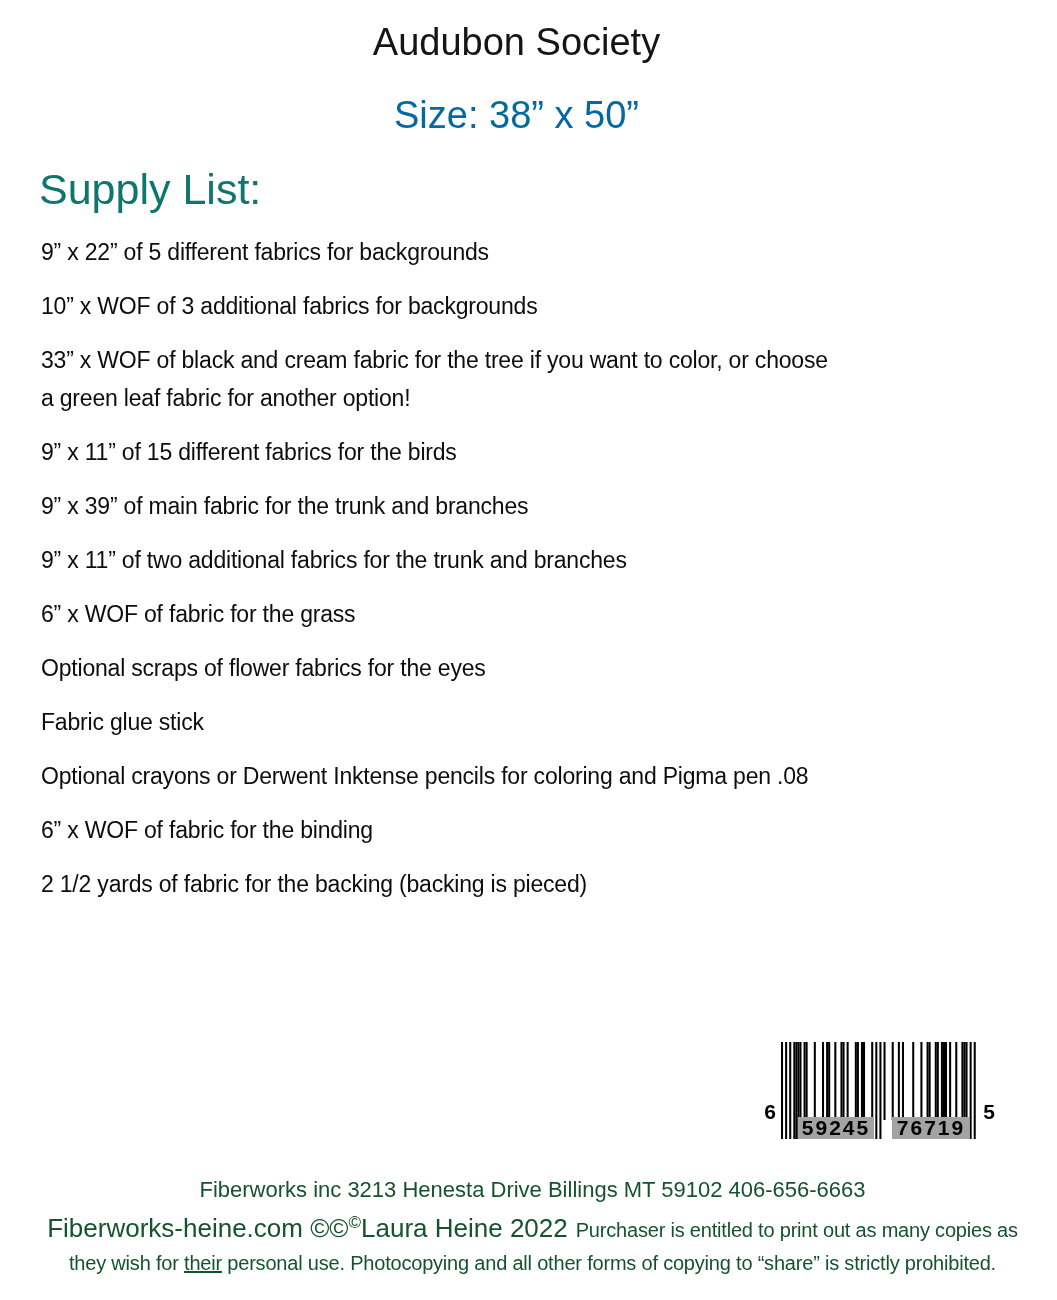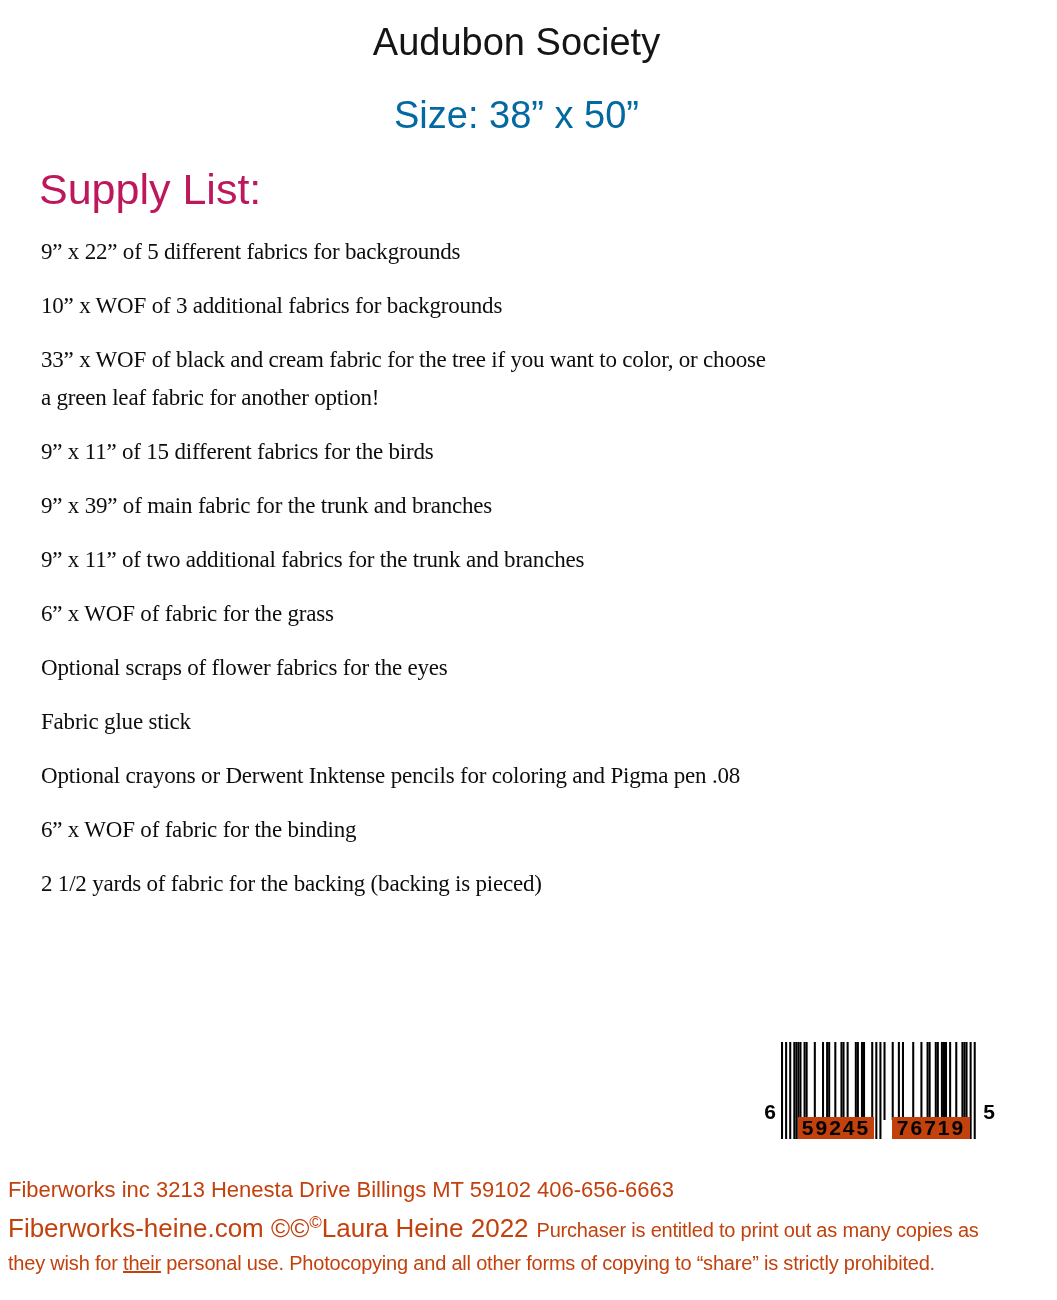--- a/index.html
+++ b/index.html
@@ -28,29 +28,29 @@
     margin-top: 29px;
     font-size: 38px;
     line-height: 44px;
     color: #0369a1;
   }
   .supply-heading {
     margin-top: 27px;
     padding-left: 31px;
     font-size: 43px;
     line-height: 50px;
-    color: #be185d;
+    color: #0f766e;
   }
   .supply-items {
     margin-top: 19px;
     padding-left: 33px;
     width: 1045px;
   }
   .supply-item {
-    font-family: Liberation Serif, serif;
+    font-family: Liberation Sans, sans-serif;
     font-size: 23px;
     letter-spacing: -0.2px;
     line-height: 38px;
     margin-bottom: 16px;
     color: #0d0d0d;
     white-space: pre-line;
   }
   
   .barcode {
     position: absolute;
@@ -68,38 +68,38 @@
     font-weight: bold;
     text-align: center;
     color: #000;
   }
   .bc-left  { left: -20px; }
   .bc-right { left: 199px; }
   .bc-num {
     position: absolute;
     top: 75px;
     height: 22px;
-    background: #c2410c;
+    background: #a3a3a3;
     font-size: 21px;
     font-weight: bold;
     letter-spacing: 2px;
     text-align: center;
     color: #000;
     line-height: 22px;
   }
   .bc-num1 { left: 17px;  width: 76px; }
   .bc-num2 { left: 111px; width: 78px; }
   
   .footer {
     position: absolute;
     left: 8px;
     right: 0;
     bottom: 0;
-    text-align: left;
-    color: #c2410c;
+    text-align: center;
+    color: #14532d;
   }
   .f-line1 {
     font-size: 22px;
     line-height: 26px;
   }
   .f-line2 {
     margin-top: 9px;
     line-height: 33px;
     white-space: nowrap;
   }

